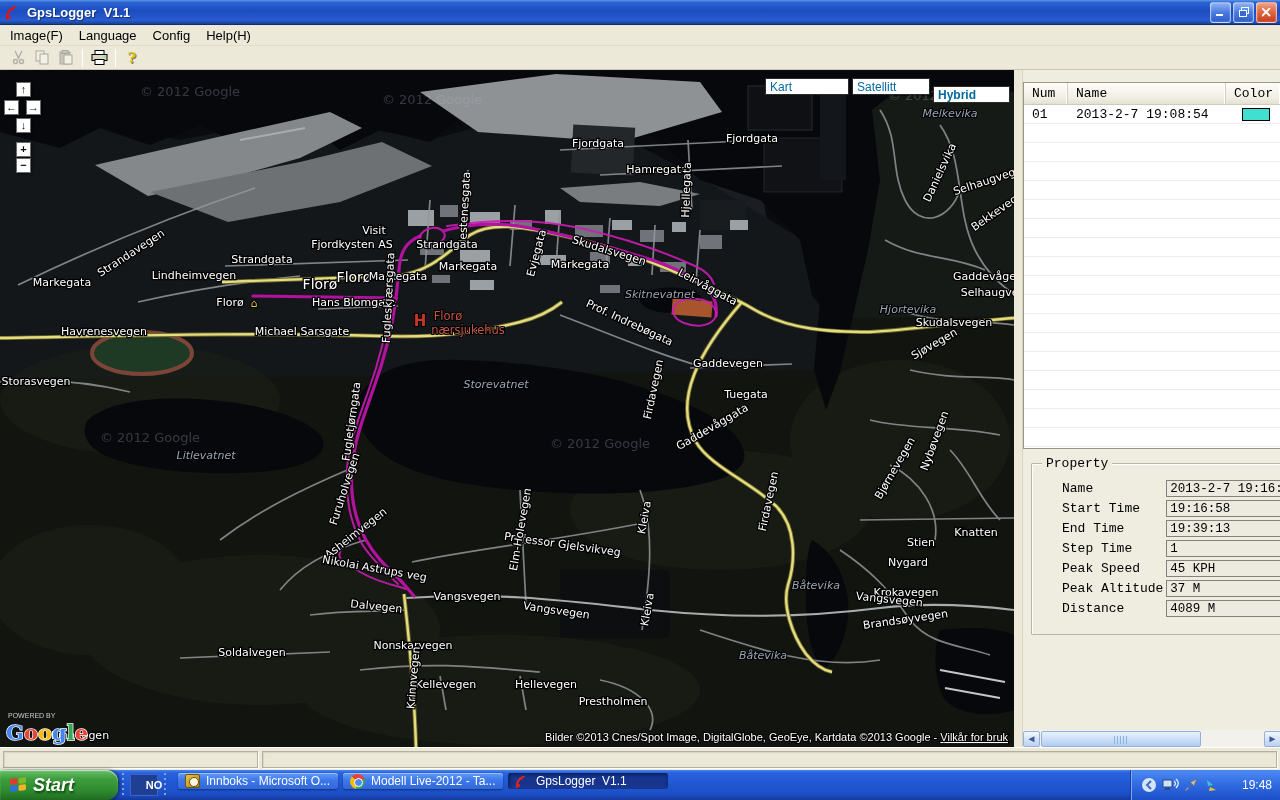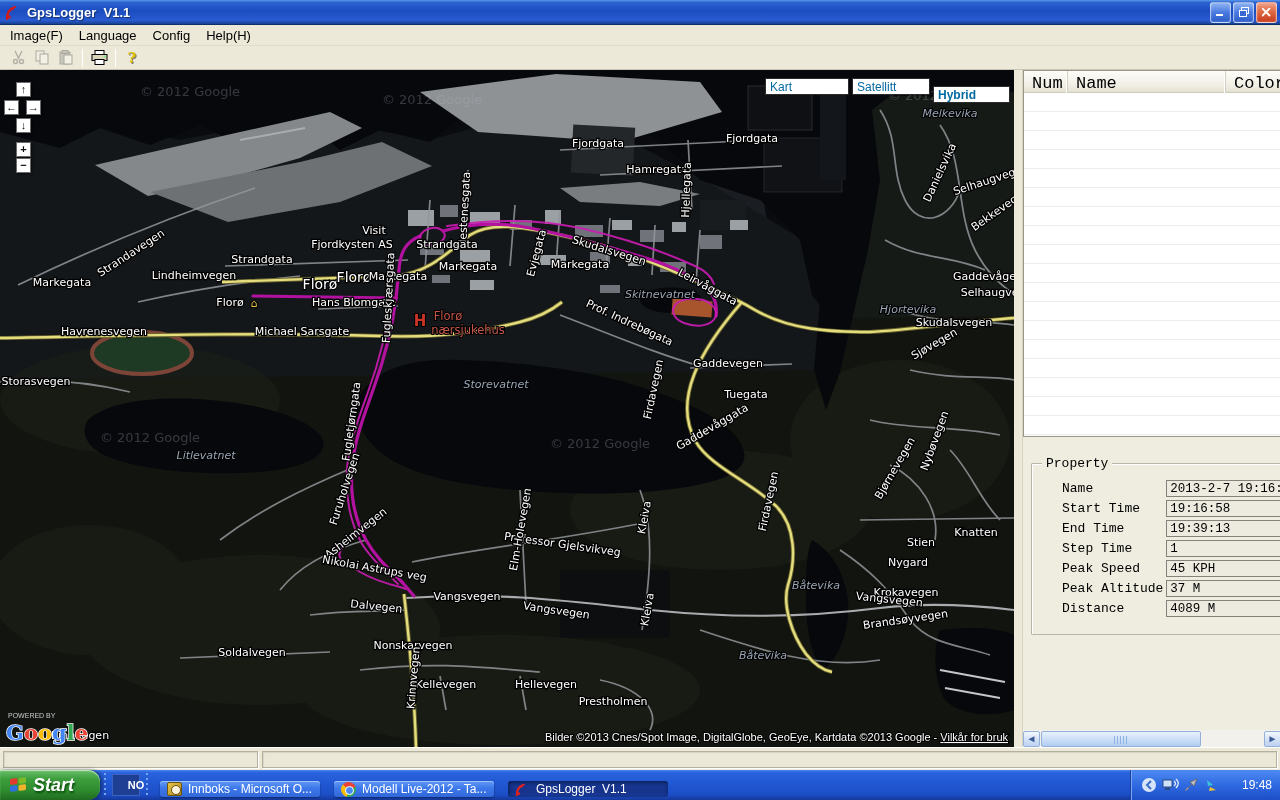--- a/index.html
+++ b/index.html
@@ -52,23 +52,23 @@
   text.red   { fill:#c4574a; stroke-width:2.2px; font-size:11.5px; }
   text.hosp  { fill:#cc3524; font-weight:bold; font-size:15px; stroke-width:2.2px; }
   text.gold  { fill:#e8c44a; font-size:11px; stroke-width:2px; }
   text.wm { font-size:13px; fill:#aeb6c0; opacity:.28; stroke:none; text-anchor:middle; }
   text.attr { font-size:11px; fill:#fff; stroke:#000; stroke-width:2px; paint-order:stroke; text-anchor:end; }
   text.pow { font-size:7px; fill:#dfe3e8; stroke:none; opacity:.85; }
   text.glogo { font-size:21px; font-weight:bold; font-family:"DejaVu Serif",serif;
     paint-order:stroke; stroke:#fff; stroke-width:1.4px; }
 
   
-  .listview { position:absolute; left:0; top:0; width:258px; height:367px; background:#fff;
+  .listview { position:absolute; left:0; top:12px; width:258px; height:367px; background:#fff;
     border:1px solid #9a9687; border-right:none;
-    font-family:"Liberation Mono","DejaVu Sans Mono",monospace; font-size:17px; }
+    font-family:"Liberation Mono","DejaVu Sans Mono",monospace; font-size:13px; }
   .lv-head { display:grid; grid-template-columns:44px 158px 1fr; height:22px;
     background:linear-gradient(180deg,#fdfcf8 0%,#f1efe4 70%,#e4e1d2 100%); border-bottom:1px solid #cfcbbb; }
   .lv-head .hc { padding:3px 0 0 8px; border-right:1px solid #d3cfc0; box-shadow:inset -1px 0 0 #fff; }
   .lv-body { height:calc(100% - 22px);
     background-image:repeating-linear-gradient(180deg,#fff 0 18px,#ececec 18px 19px); }
   .lv-row { display:grid; grid-template-columns:44px 158px 1fr; height:19px; align-items:center; }
   .lv-row.sel { background:#e9e9f3; }
   .lv-row .c { padding-left:8px; white-space:pre; }
   .swatch { width:28px; height:13px; border:1px solid #000; margin-left:16px; }
 
@@ -100,29 +100,29 @@
   
   .statusbar { height:23px; background:#ECE9D8; display:flex; align-items:center; padding:2px 3px;
     border-top:1px solid #fff; }
   .status-pane { height:17px; border:1px solid #b4b0a0; box-shadow:inset 1px 1px 1px #d8d4c4, 1px 1px 0 #fff; background:#EBE8D7; }
   .status-pane.p1 { width:255px; margin-right:4px; }
   .status-pane.p2 { flex:1; }
 
   
   .taskbar { height:30px; display:flex; align-items:stretch;
     background:linear-gradient(180deg,#4a86f0 0%,#2963dd 9%,#2157d2 45%,#1c4ec6 82%,#15389c 100%); }
-  .startbtn { width:100px; display:flex; align-items:center; padding-left:8px; gap:5px;
+  .startbtn { width:118px; display:flex; align-items:center; padding-left:8px; gap:5px;
     background:linear-gradient(180deg,#6cbf6c 0%,#3c9e3c 30%,#2e8a2e 70%,#1f6b1f 100%);
     border-radius:0 12px 12px 0; box-shadow:2px 0 4px #0007, inset 0 1px 1px #bfe8bf; }
   .startbtn .stxt { color:#fff; font-style:italic; font-weight:bold; font-size:18px; text-shadow:1px 2px 2px #0a4a0a; }
   .qsep { width:6px; margin:3px 2px; background:repeating-linear-gradient(180deg,#79a5f0 0 2px,transparent 2px 5px);
     background-size:2px 100%; background-repeat:no-repeat; background-position:center; }
   .langbox { width:28px; margin:4px 2px; background:#1e3f94; color:#fff; font-size:11px; font-weight:bold;
     display:flex; align-items:center; justify-content:center; border:1px solid #3b62c0;padding-left:20px; }
-  .taskbtns { display:flex; align-items:flex-end; gap:14px; margin-left:8px; flex:1; }
+  .taskbtns { display:flex; align-items:flex-start; gap:5px; margin-left:8px; flex:1; }
   .taskbtn { width:160px; margin:3px 0; display:flex; align-items:center; gap:6px; padding:0 6px;
     border-radius:3px; color:#fff; font-size:12px; white-space:pre; overflow:hidden;
     background:linear-gradient(180deg,#639af5 0%,#3d78ea 45%,#3168da 100%);
     box-shadow:inset 0 1px 0 #9cc0fa, 0 1px 2px #0006; }
   .taskbtn.active { background:linear-gradient(180deg,#1c3d9c 0%,#16328a 60%,#1a3a96 100%);
     box-shadow:inset 1px 2px 4px #071d52; }
   .tb-ico { width:16px; height:16px; flex:0 0 16px; display:flex; align-items:center; justify-content:center; }
   .ico-outlook { width:15px; height:14px; background:linear-gradient(135deg,#e8c64a,#a8821a); border:1px solid #6b5410;
     border-radius:2px; position:relative; }
   .ico-outlook::after { content:""; position:absolute; left:3px; top:2px; width:8px; height:8px;
@@ -471,20 +471,27 @@
   <div class="splitter"></div>
 
   <div class="rightpanel">
     <div class="listview">
       <div class="lv-head">
         <div class="hc">Num</div>
         <div class="hc">Name</div>
         <div class="hc">Color</div>
       </div>
       <div class="lv-body" id="track-rows">
+          <div class="lv-row">
+            <div class="c">01</div>
+            <div class="c">2013-2-7 19:08:54</div>
+            <div>
+              <div class="swatch" style="background: rgb(63, 224, 208);"></div>
+            </div>
+          </div>
         </div>
     </div>
 
     <div class="propbox">
       <legend>Property</legend>
       <div class="prop-rows" id="prop-rows">
           <div class="prop-row">
             <span class="pl">Name</span>
             <div class="pv">2013-2-7 19:16:58</div>
           </div>

